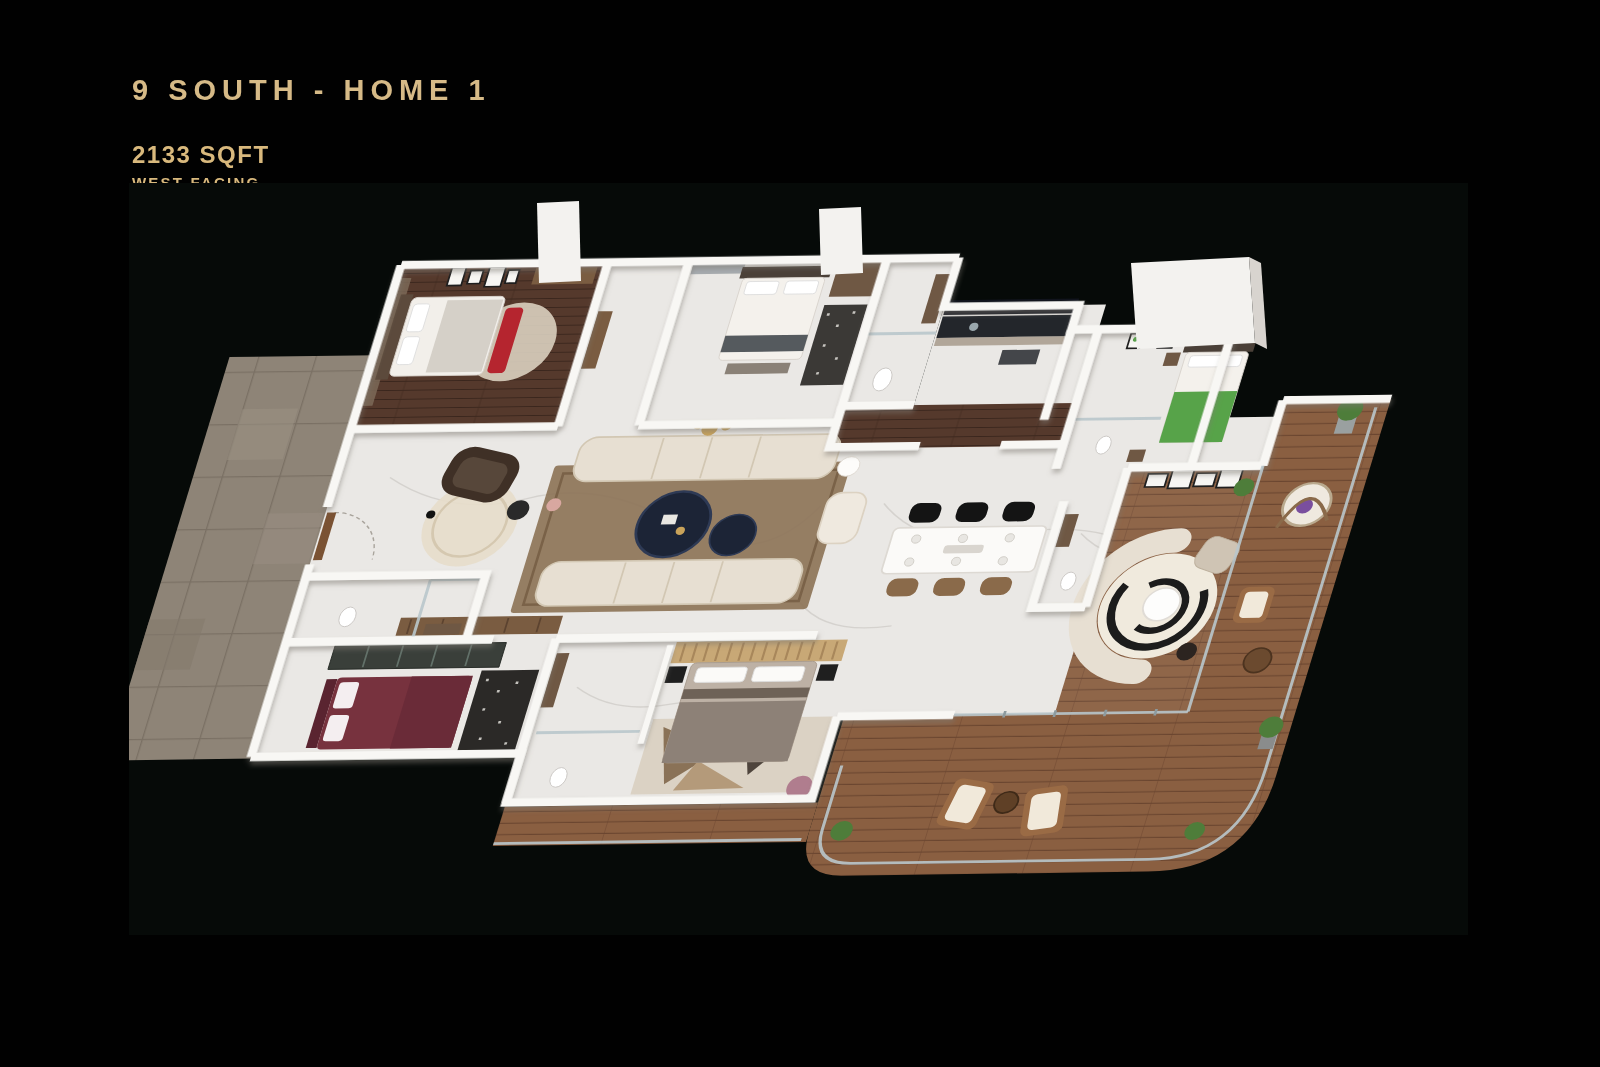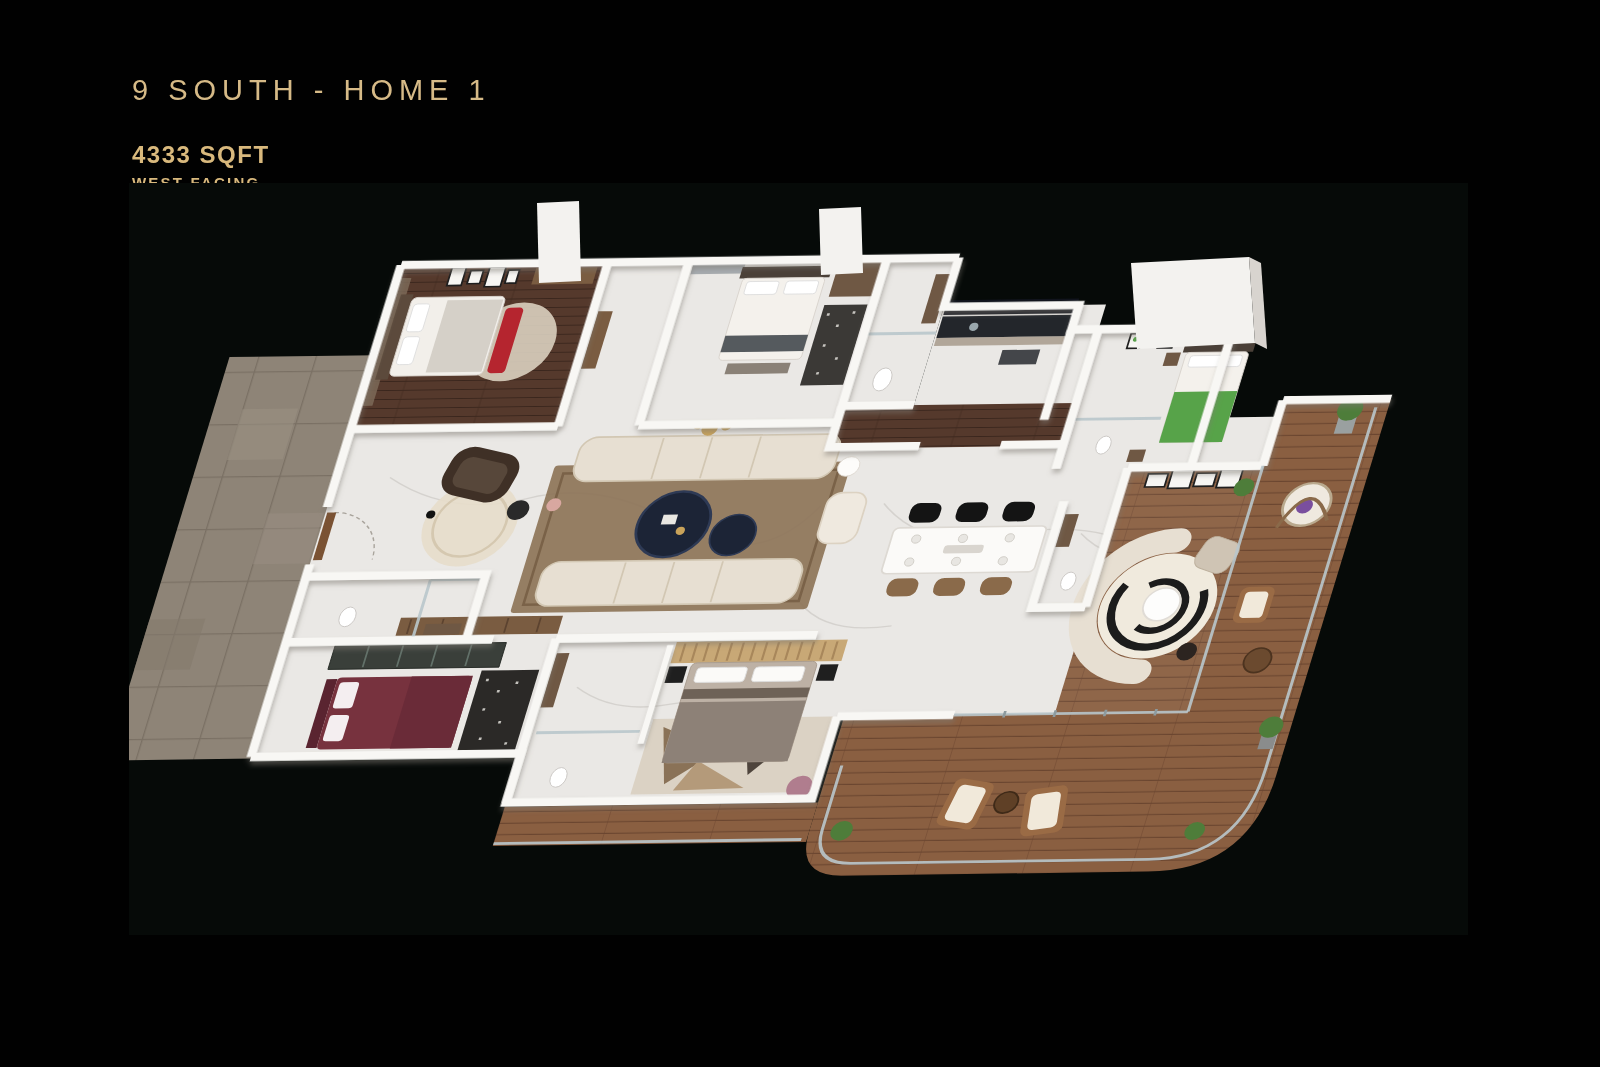--- a/index.html
+++ b/index.html
@@ -3,21 +3,21 @@
 <meta charset="utf-8">
 <style>
   html,body{margin:0;padding:0;background:#010101;}
   .slide{
     position:relative;width:1600px;height:1067px;overflow:hidden;
     background:var(--pageBg,#010101);
     font-family:"Liberation Sans",sans-serif;
   }
   .hdr-title{
     position:absolute;left:132px;top:74px;
-    font-size:29px;font-weight:400;letter-spacing:6px;
+    font-size:29px;font-weight:700;letter-spacing:6px;
     color:var(--gold,#d6ba87);
   }
   .hdr-area{
     position:absolute;left:132px;top:141px;
     font-size:24px;font-weight:700;letter-spacing:1.5px;
     color:var(--goldBold,#d9b97d);
   }
   .hdr-facing{
     position:absolute;left:132px;top:174px;
     font-size:15px;font-weight:700;letter-spacing:2.2px;
@@ -33,21 +33,21 @@
   .glass{stroke:var(--glass,#b9c7cb);stroke-width:3.5;fill:none;opacity:.9}
   .vein{stroke:var(--marbleVein,#cfccc8);stroke-width:1.6;fill:none;opacity:.65}
   .artframe{fill:#f7f6f3;stroke:#1f1f1f;stroke-width:2}
 </style>
 </head>
 <body>
 
 <div class="slide">
 
   <div class="hdr-title">9 SOUTH - HOME 1</div>
-  <div class="hdr-area">4333 SQFT</div>
+  <div class="hdr-area">2133 SQFT</div>
   <div class="hdr-facing">WEST FACING</div>
 
   <div class="photo">
     <svg viewBox="0 0 1339 752" width="1339" height="752">
       <defs>
         <pattern id="ptile" width="64" height="64" patternUnits="userSpaceOnUse">
           <rect width="64" height="64" fill="var(--tile,#8e8477)"></rect>
           <path d="M64 0H0V64" fill="none" stroke="var(--tileGrout,#7a7064)" stroke-width="3"></path>
         </pattern>
         <pattern id="pdeck" width="120" height="14" patternUnits="userSpaceOnUse">

